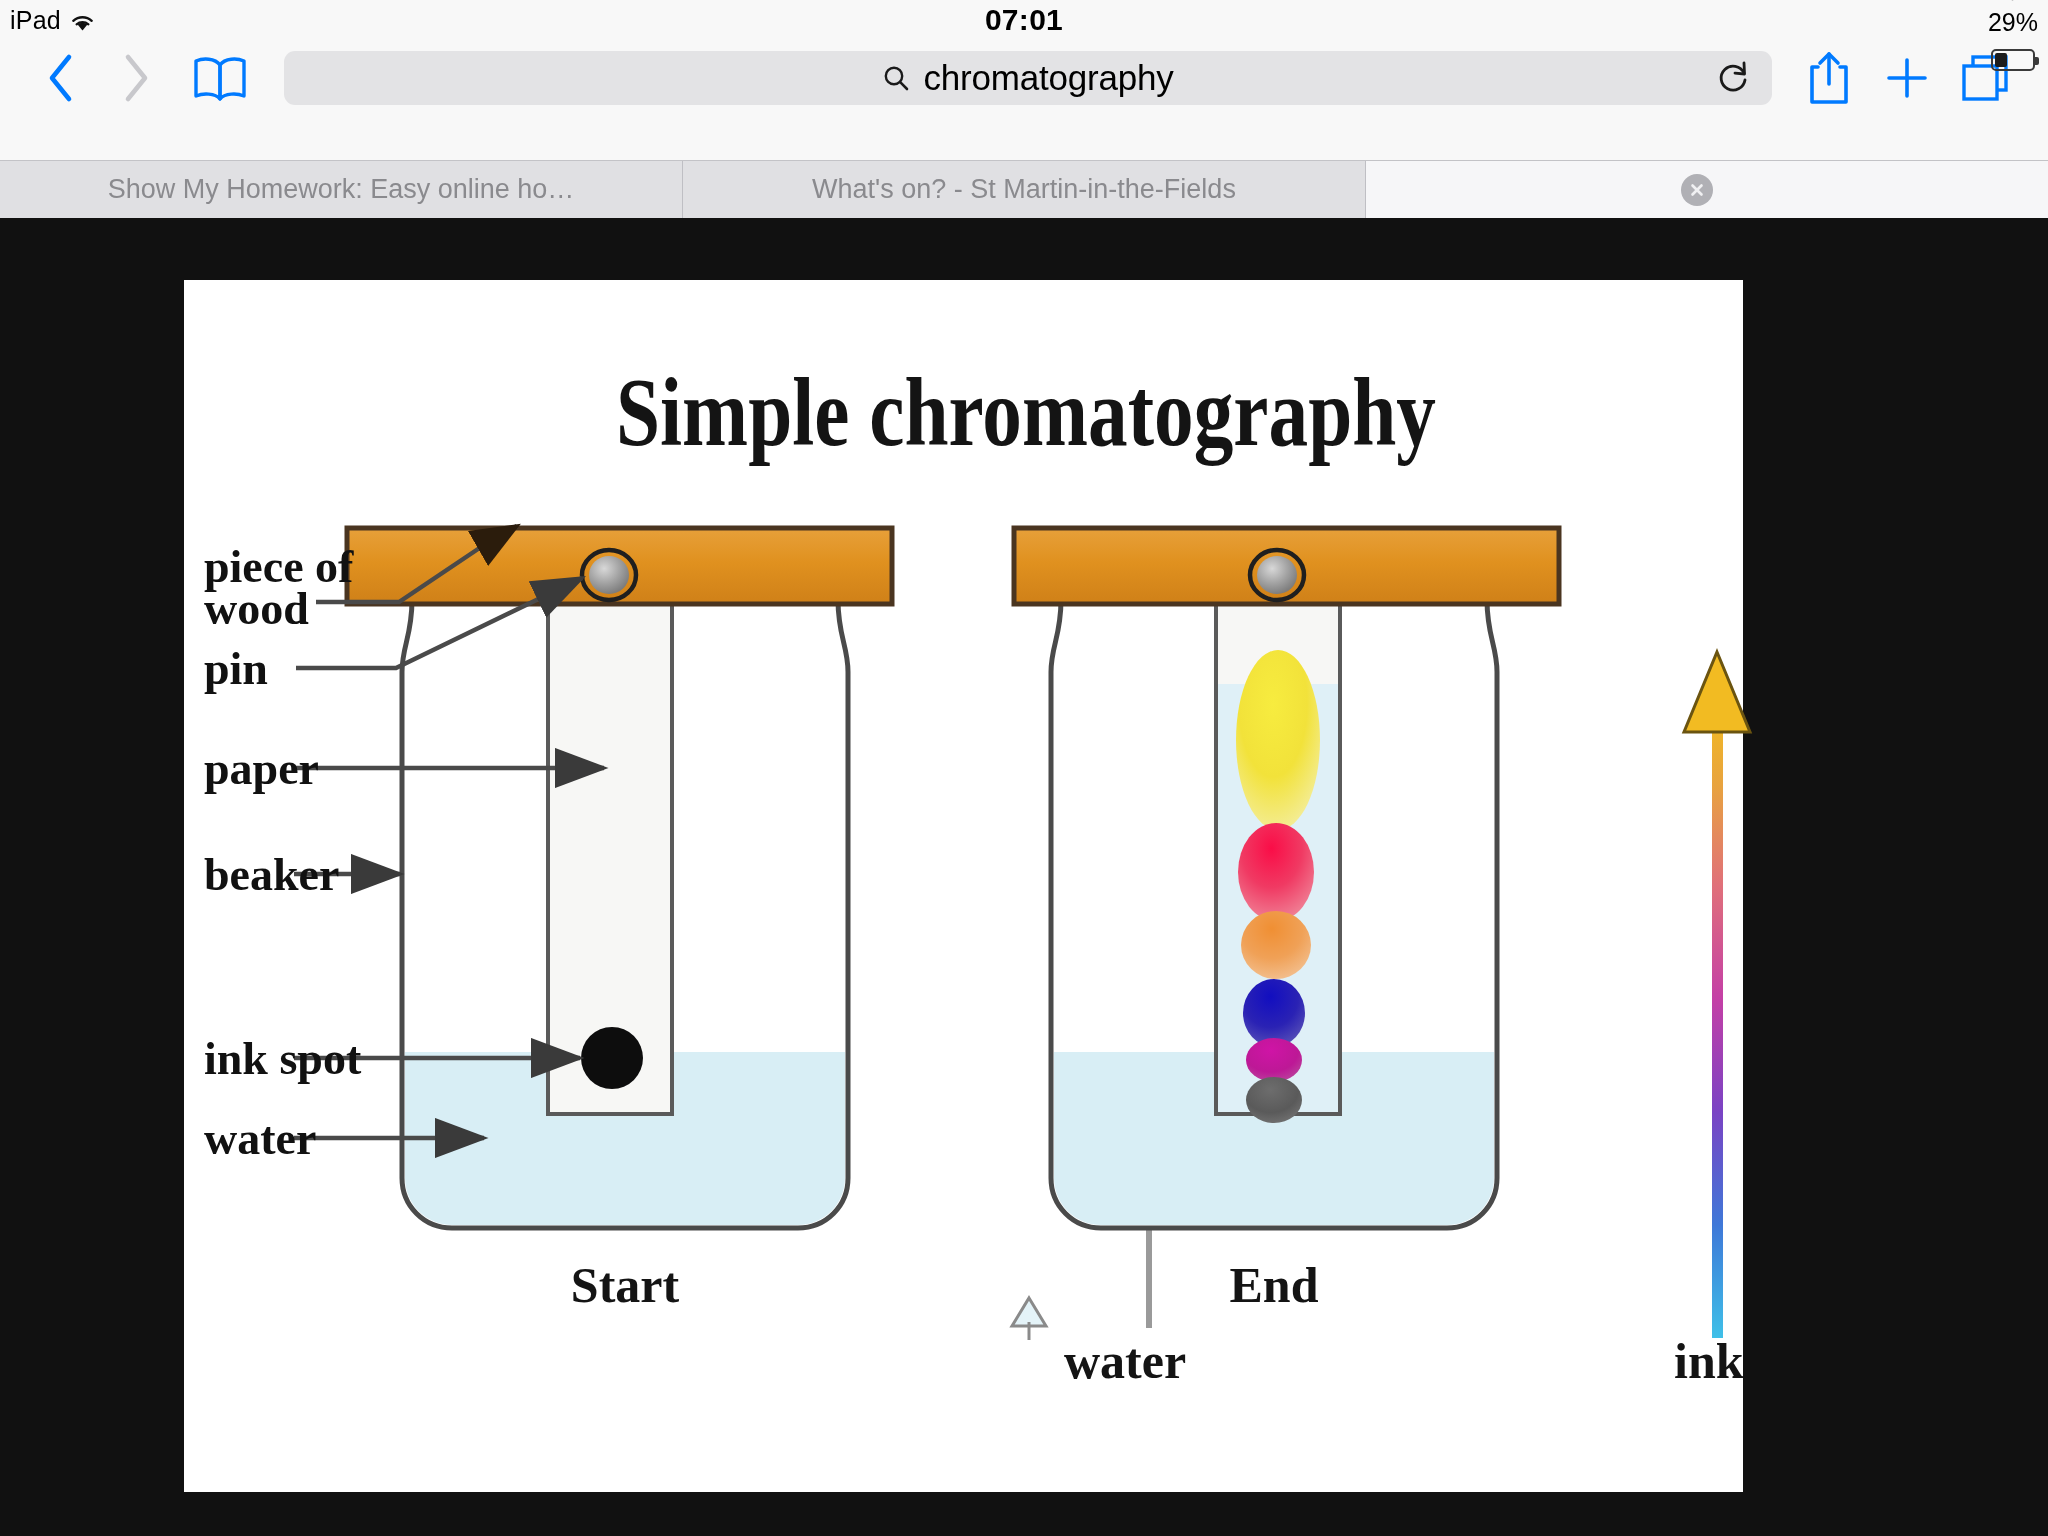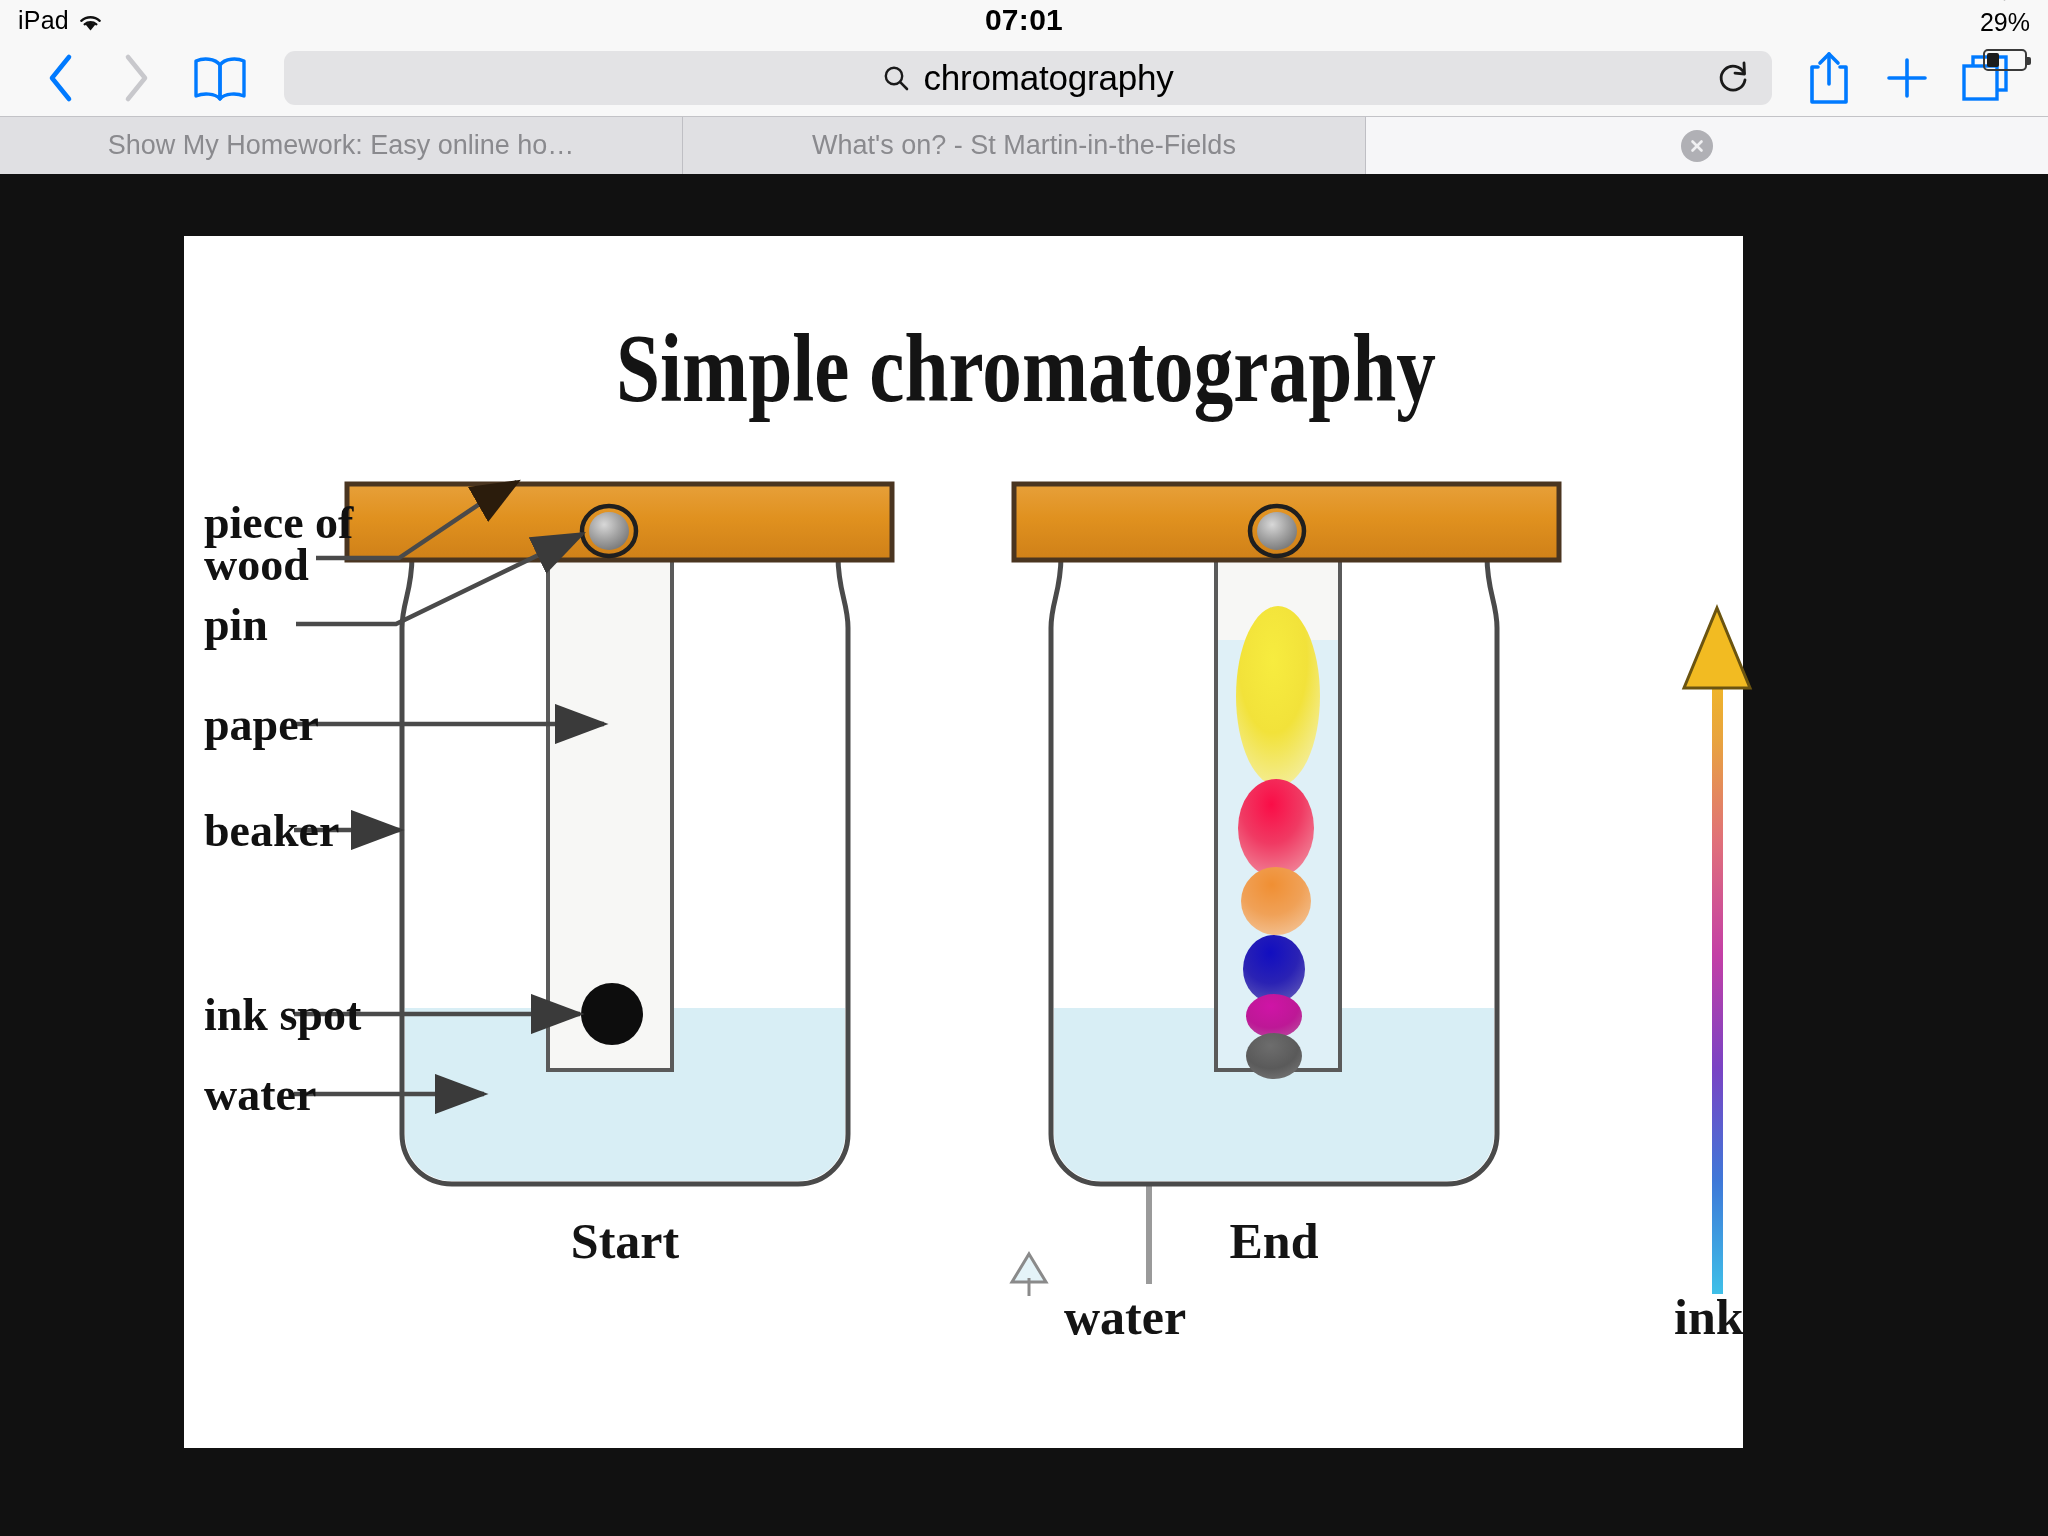--- a/index.html
+++ b/index.html
@@ -13,21 +13,21 @@
   
   .browser-chrome {
     width: 2048px;
     background: #f8f8f8;
   }
 
   .status-bar {
     height: 40px;
     display: flex;
     align-items: center;
-    padding: 0 18px;
+    padding: 0 10px;
     font-size: 25px;
     color: #000;
     position: relative;
   }
   .status-left { display: flex; align-items: center; gap: 8px; }
   .status-carrier { font-size: 25px; letter-spacing: 0.2px; }
   .wifi-icon { display: inline-block; width: 27px; height: 22px; position: relative; top: 2px; }
   .status-center {
     position: absolute; left: 0; right: 0; text-align: center;
     font-size: 30px; font-weight: 600; letter-spacing: 0.3px;
@@ -83,20 +83,21 @@
     width: 34px; height: 38px; cursor: pointer;
   }
   .tb-icon { width: 78px; height: 62px; display: flex; align-items: center; justify-content: center; cursor: pointer; }
 
   
   .tab-strip {
     display: flex;
     height: 58px;
     background: #d9d9dd;
     border-top: 1px solid #c3c3c7;
+    margin-top: 44px;
   }
   .tab {
     flex: 1;
     display: flex; align-items: center; justify-content: center;
     border-right: 1px solid #bfbfc4;
     font-size: 27px;
     color: #8a8a8e;
     background: #e0e0e3;
     overflow: hidden; white-space: nowrap;
     padding: 0 18px;

